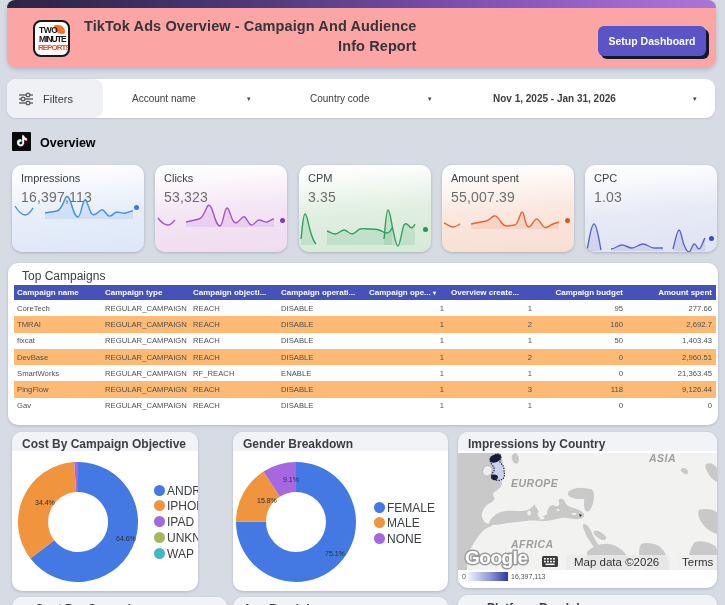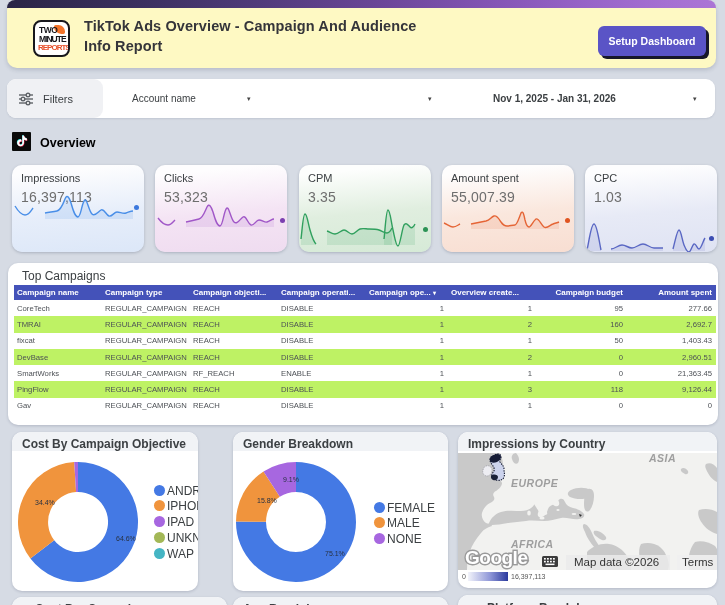--- a/index.html
+++ b/index.html
@@ -1,19 +1,19 @@
 <!DOCTYPE html>
 <html><head>
 <meta charset="utf-8">
 <style>
   * { margin:0; padding:0; box-sizing:border-box; }
   html,body { width:725px; height:605px; overflow:hidden; }
   body { background:#d6dbe4; font-family:"Liberation Sans", sans-serif; position:relative; }
-  .hdr { position:absolute; left:7px; top:0; width:709px; height:68px; background:#fef9c3;
-         border-radius:10px; box-shadow:0 2px 4px rgba(40,50,80,.18); }
+  .hdr { position:absolute; left:7px; top:0; width:709px; height:68px; background:#fca5a5;
+         border-radius:10px; box-shadow:0 2px 4px rgba(40,50,80,.18);text-align:right; }
   .hdr-grad { position:absolute; left:0; top:0; width:100%; height:8px;
          border-radius:10px 10px 0 0;
          background:linear-gradient(90deg,#2a2546 0%,#3a2f5e 18%,#4f3a7a 35%,#6a4597 52%,#8354b4 68%,#9763c8 82%,#a56fd2 93%,#ab75d5 100%); }
   .logo { position:absolute; left:26px; top:20px; width:37px; height:37px; border:2px solid #17171c;
          border-radius:8px; background:#fff; overflow:hidden; }
   .logo .l1 { position:absolute; left:4px; top:3px; font-size:8.5px; font-weight:bold; color:#17171c; letter-spacing:-.5px;}
   .logo .l2 { position:absolute; left:4px; top:11.5px; font-size:8.5px; font-weight:bold; color:#17171c; letter-spacing:-1px;}
   .logo .l3 { position:absolute; left:3px; top:21px; font-size:8px; font-weight:bold; color:#e8502b; letter-spacing:-1px;}
   .logo .fan { position:absolute; right:3px; top:2.5px; width:11px; height:9px; background:#f4742a;
          border-radius:2px 8px 2px 9px; }
@@ -36,21 +36,21 @@
          box-shadow:0 1px 3px rgba(40,50,80,.25); overflow:hidden; }
   .kt { position:absolute; left:9px; top:7px; font-size:11px; color:#3c4043; }
   .kv { position:absolute; left:9px; top:24px; font-size:14px; color:#6e6e6e; font-weight:500; letter-spacing:.2px; }
   .kdot { position:absolute; width:5px; height:5px; border-radius:50%; }
   .tc-card { position:absolute; left:8px; top:263px; width:710px; height:162px; background:#fff;
          border-radius:10px; box-shadow:0 1px 3px rgba(40,50,80,.2); overflow:hidden; }
   table.tc { border-collapse:collapse; width:702px; table-layout:fixed; }
   table.tc th { background:#4452b9; color:#fff; font-size:8px; font-weight:bold; text-align:left;
          height:15px; padding:0 0 0 3px; white-space:nowrap; overflow:hidden; }
   table.tc td { font-size:7.7px; color:#4d5156; height:16.3px; padding:0 0 0 3px; white-space:nowrap; overflow:hidden; }
-  table.tc tr:nth-child(2n+3) td { background:#bef264; }
+  table.tc tr:nth-child(2n+3) td { background:#fdba74; }
   .num { text-align:right; padding:0 4px 0 0 !important; }
   table.tc th.num { text-align:right; padding:0 4px 0 0; }
   .bcard { position:absolute; background:#fff; border-radius:10px; box-shadow:0 1px 3px rgba(40,50,80,.2); overflow:hidden; }
   .bhead { height:19px; background:#f1f3f6; border-radius:10px 10px 0 0; }
   .btitle { position:absolute; left:10px; top:5px; font-size:12px; font-weight:bold; color:#3c4043; }
   .leg { position:absolute; font-size:12px; color:#3c4043; white-space:nowrap; }
   .leg .ld { display:inline-block; width:11px; height:11px; border-radius:50%; margin-right:2px; vertical-align:-1px; }
   .pct { position:absolute; font-size:7px; color:#273142; }
 </style>
 </head>
@@ -77,20 +77,21 @@
         <line x1="2" y1="9" x2="16" y2="9"></line>
           <circle cx="6" cy="9" r="1.8" fill="#fff"></circle>
         <line x1="2" y1="13" x2="16" y2="13"></line>
           <circle cx="11" cy="13" r="1.8" fill="#fff"></circle>
       </g>
     </svg>
     <span>Filters</span>
   </div>
   <div class="ffield" style="left:125px;">Account name</div>
   <div class="ffield caret" style="left:240px;">▾</div>
+  <div class="ffield" style="left:303px;">Country code</div>
   <div class="ffield caret" style="left:421px;">▾</div>
   <div class="ffield" style="left:486px;font-weight:bold;font-size:10px;">Nov 1, 2025 - Jan 31, 2026</div>
   <div class="ffield caret" style="left:686px;">▾</div>
 </div>
 
 <div style="position:absolute;left:12px;top:132px;width:19px;height:19px;background:#0a0a0a;border-radius:1px;">
   <svg width="19" height="19" viewBox="0 0 19 19">
     <path d="M11.6 3.2 l0 7.2 a3.4 3.4 0 1 1 -2.6 -3.3 l0 2.1 a1.6 1.6 0 1 0 1 1.5 l0 -7.5 z m0 0 c.2 1.6 1.3 2.7 2.9 2.9 l0 1.9 c-1.2 0-2.2-.4-2.9-1 z" fill="#25f4ee"></path>
     <path d="M12.4 4 l0 7.2 a3.4 3.4 0 1 1 -2.6 -3.3 l0 2.1 a1.6 1.6 0 1 0 1 1.5 l0 -7.5 z m0 0 c.2 1.6 1.3 2.7 2.9 2.9 l0 1.9 c-1.2 0-2.2-.4-2.9-1 z" fill="#fe2c55"></path>
     <path d="M12 3.6 l0 7.2 a3.4 3.4 0 1 1 -2.6 -3.3 l0 2.1 a1.6 1.6 0 1 0 1 1.5 l0 -7.5 z m0 0 c.2 1.6 1.3 2.7 2.9 2.9 l0 1.9 c-1.2 0-2.2-.4-2.9-1 z" fill="#fff"></path>

